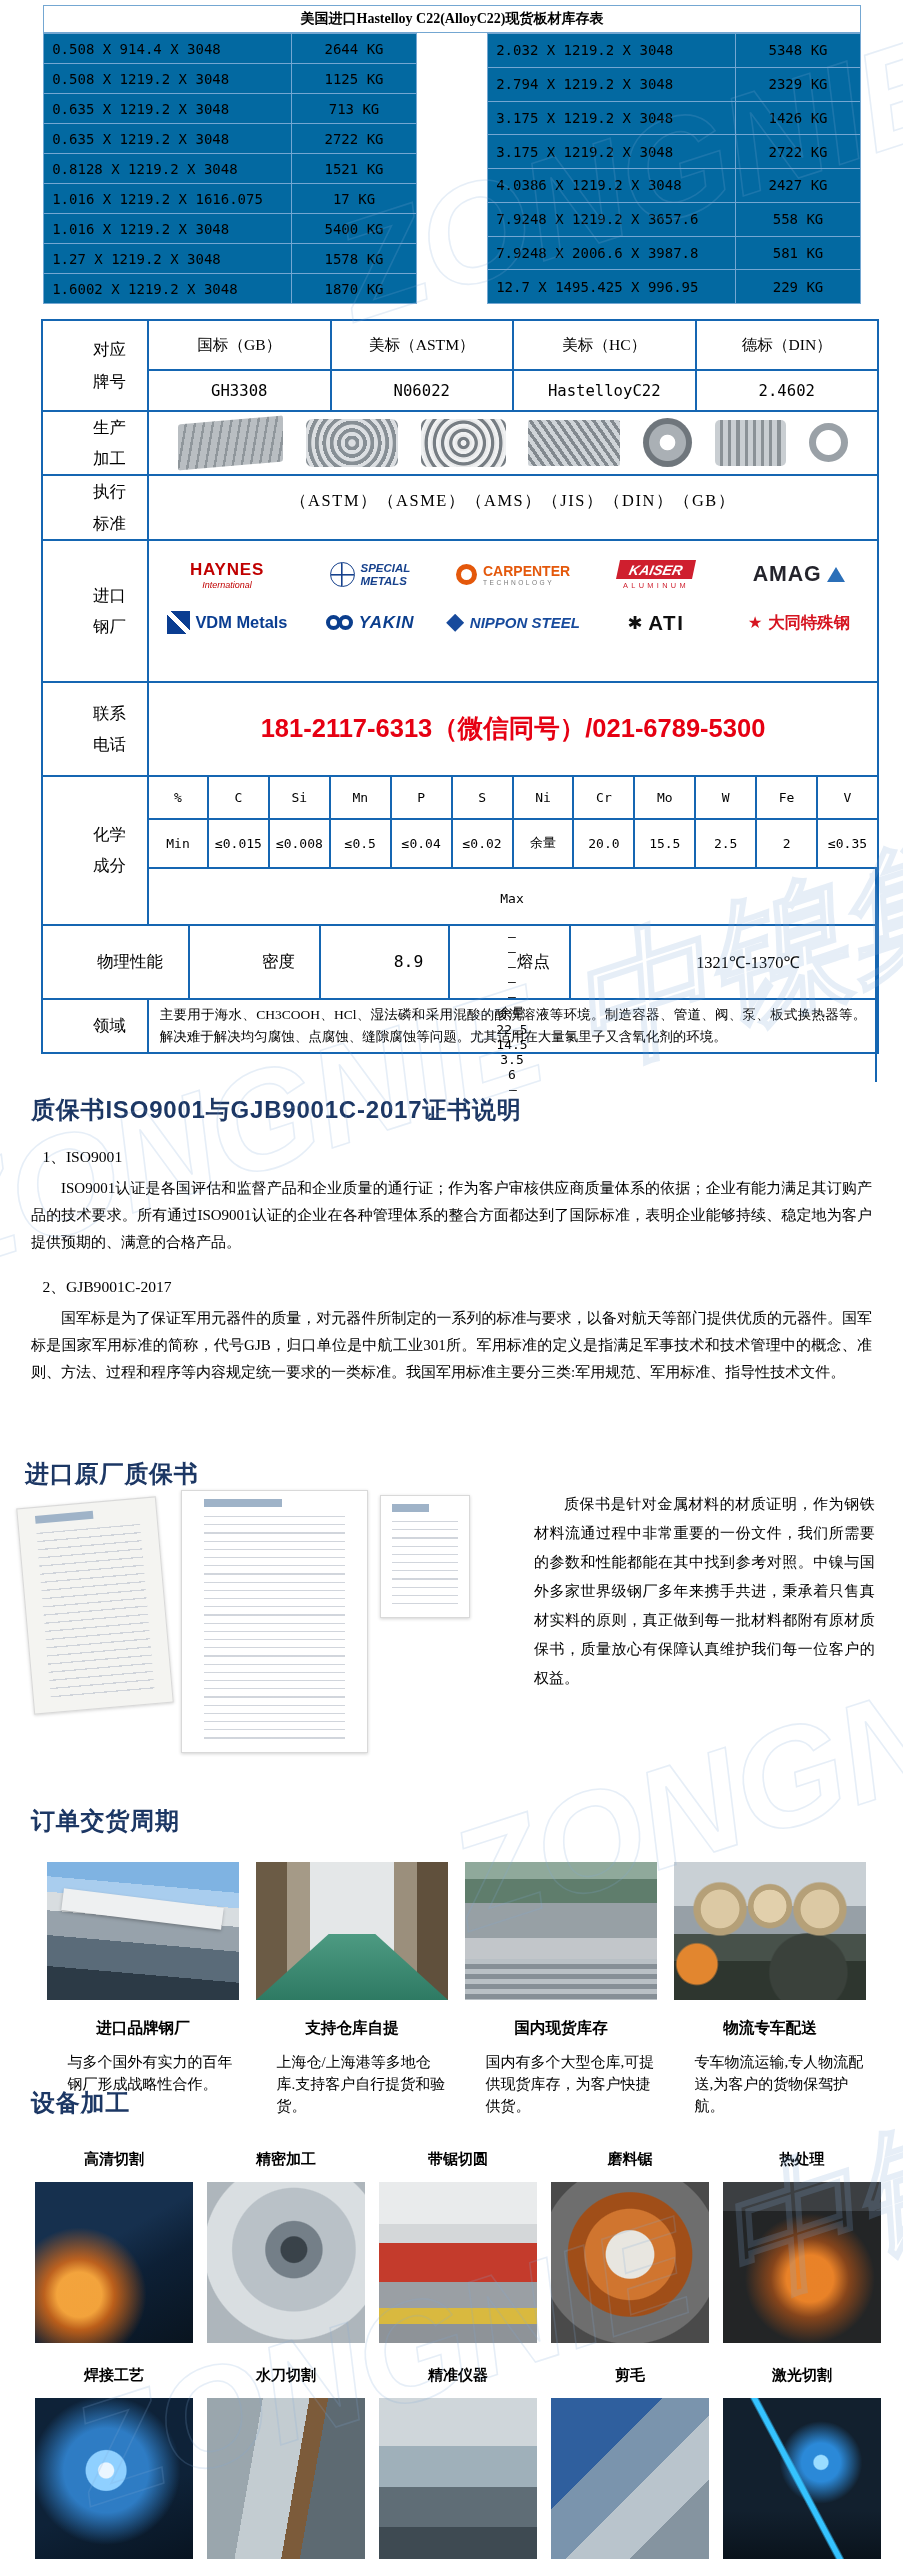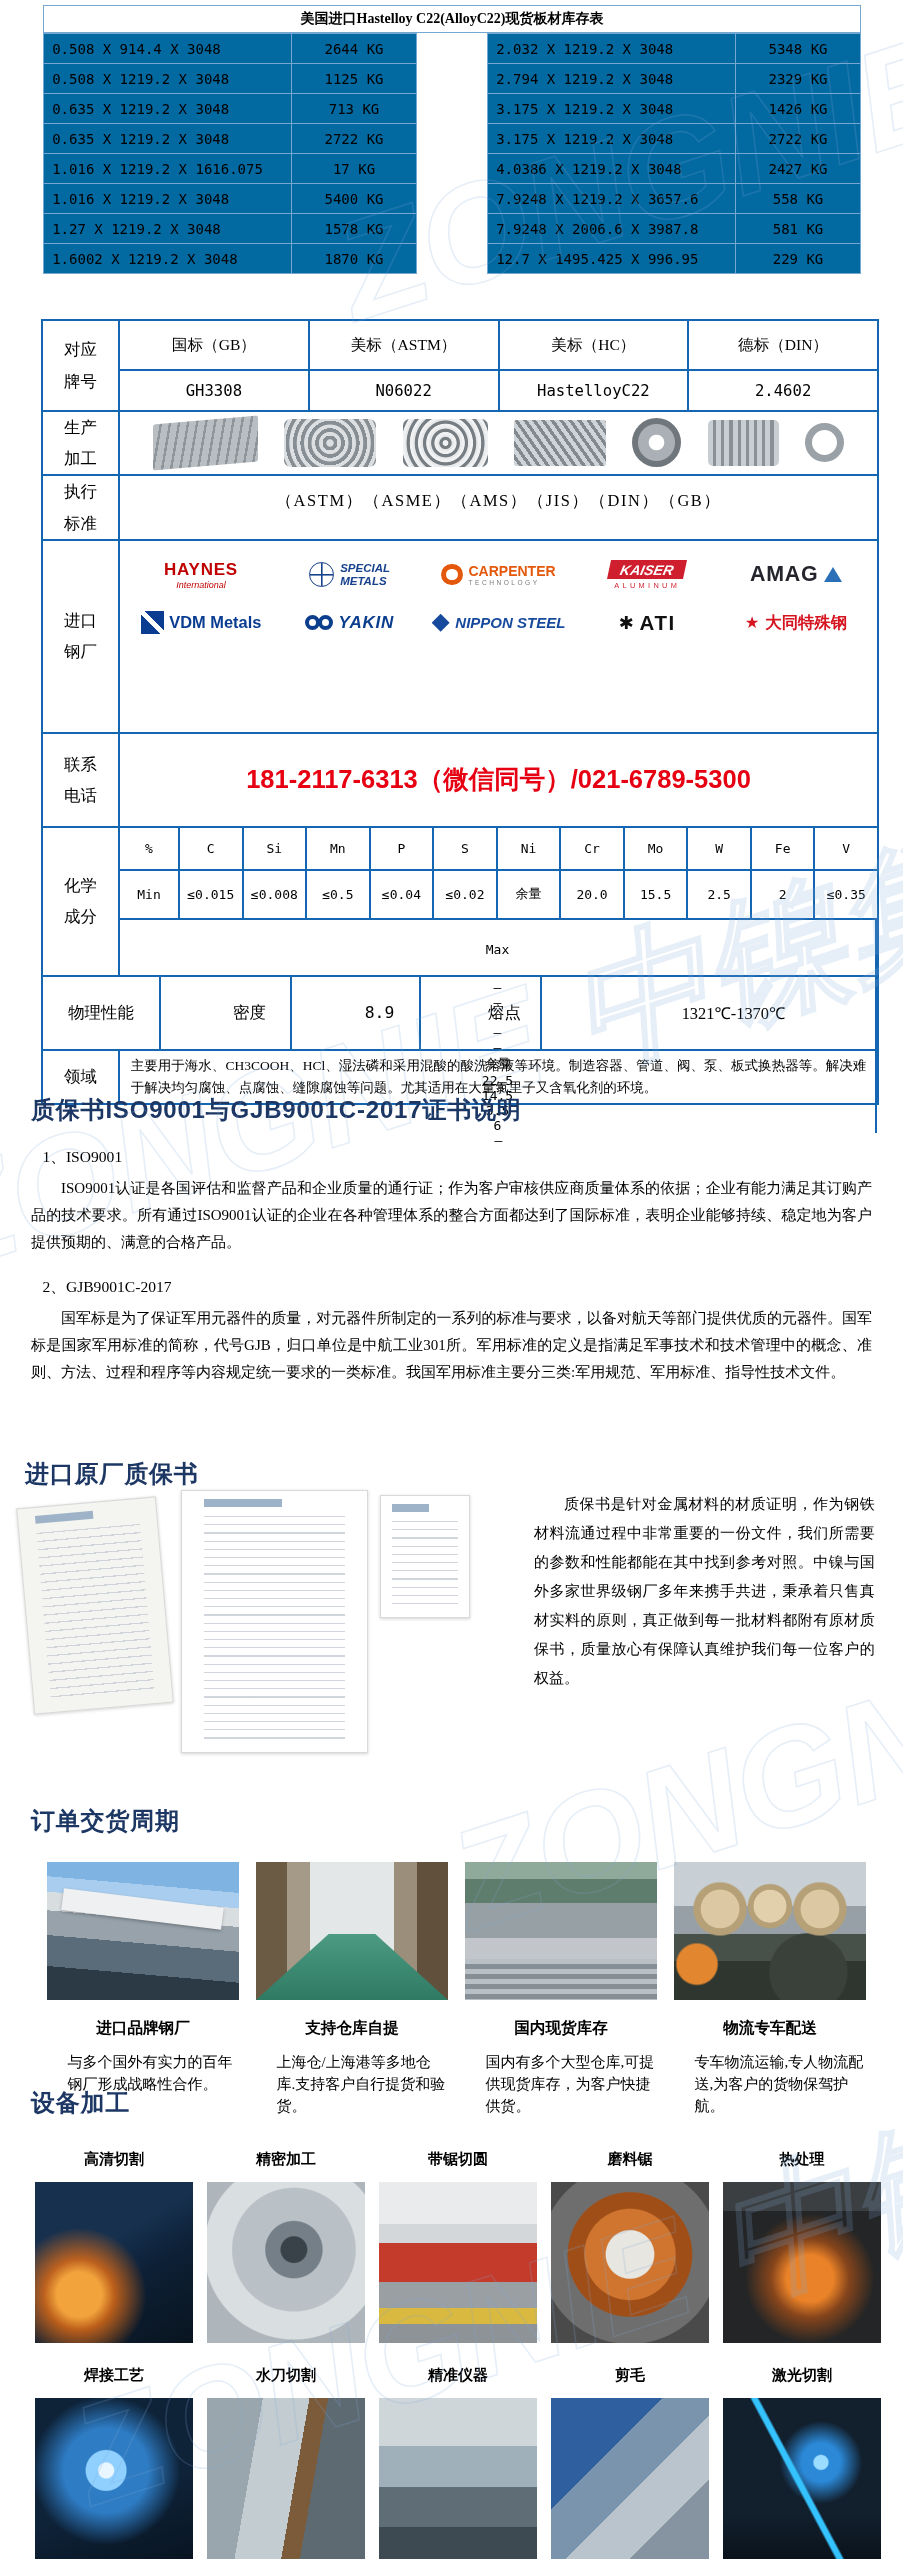--- a/index.html
+++ b/index.html
@@ -19,33 +19,33 @@
   table.invt { border-collapse:collapse; background:#0369a1; }
   .invt td { border:1.6px solid #74a7d2; height:30px; font-size:14px; font-family:"DejaVu Sans Mono", monospace; }
   .invt td.sz { width:248px; padding-left:8.2px; }
   .invt td.kg { width:125px; text-align:center; }
 
   
   .spec { position:absolute; left:41px; top:319px; width:838px; border:2.5px solid #1566b2; background:#fff; z-index:2; }
   .srow { display:flex; align-items:stretch; border-top:2.5px solid #1566b2; }
   .srow:first-child { border-top:none; }
   .slabel { flex:0 0 77px; border-right:2.5px solid #1566b2; display:flex; align-items:center; justify-content:center;
-            font-size:16.4px; text-align:center; }
+            font-size:16.4px; text-align:center;margin-left:29px; }
   .slabel .v2 { width:2.3em; line-height:1.9; display:inline-block; }
   .slabel-wide { flex:0 0 118px; white-space:nowrap; }
   .scontent { flex:1; min-width:0; }
   .grow { display:flex; }
   .gh { height:48px; }
   .gv { height:41px; border-top:2.5px solid #1566b2; }
   .gcell { flex:1; display:flex; align-items:center; justify-content:center; font-size:15.6px; border-right:2.5px solid #1566b2; }
   .gcell:last-child { border-right:none; }
   .gval { font-family:"DejaVu Sans Mono", monospace; }
   .prodrow { height:61px; display:flex; align-items:center; justify-content:space-evenly; padding:0 6.6px; }
   .stdrow { height:49px; display:flex; align-items:center; justify-content:center; font-size:16.4px; letter-spacing:1.6px; }
-  .millwrap { height:191px; padding:10px 6.6px 0; }
+  .millwrap { height:140px; padding:10px 6.6px 0; }
   .millrow { display:flex; height:48px; align-items:center; }
   .mill { flex:1; display:flex; align-items:center; justify-content:center; gap:5.7px; font-family:"Liberation Sans", sans-serif; }
   .contactrow { height:92px; display:flex; align-items:center; justify-content:center;
                 font-family:"Liberation Sans", sans-serif; font-weight:bold; font-size:25.5px; color:#e60012; }
   .chead { display:flex; height:41px; }
   .cmin  { display:flex; height:49px; border-top:2.5px solid #1566b2; }
   .cmax  { display:flex; height:57px; border-top:2.5px solid #1566b2;flex-direction:column; }
   .ccell { flex:1; border-right:2.5px solid #1566b2; display:flex; align-items:center; justify-content:center;
            font-family:"DejaVu Sans Mono", monospace; font-size:13px; }
   .ccell:last-child { border-right:none; }
@@ -179,20 +179,24 @@
             </tr>
         <tr>
               <td class="sz">0.635 X 1219.2 X 3048</td>
               <td class="kg">713 KG</td>
             </tr>
         <tr>
               <td class="sz">0.635 X 1219.2 X 3048</td>
               <td class="kg">2722 KG</td>
             </tr>
         <tr>
+              <td class="sz">0.8128 X 1219.2 X 3048</td>
+              <td class="kg">1521 KG</td>
+            </tr>
+        <tr>
               <td class="sz">1.016 X 1219.2 X 1616.075</td>
               <td class="kg">17 KG</td>
             </tr>
         <tr>
               <td class="sz">1.016 X 1219.2 X 3048</td>
               <td class="kg">5400 KG</td>
             </tr>
         <tr>
               <td class="sz">1.27 X 1219.2 X 3048</td>
               <td class="kg">1578 KG</td>

